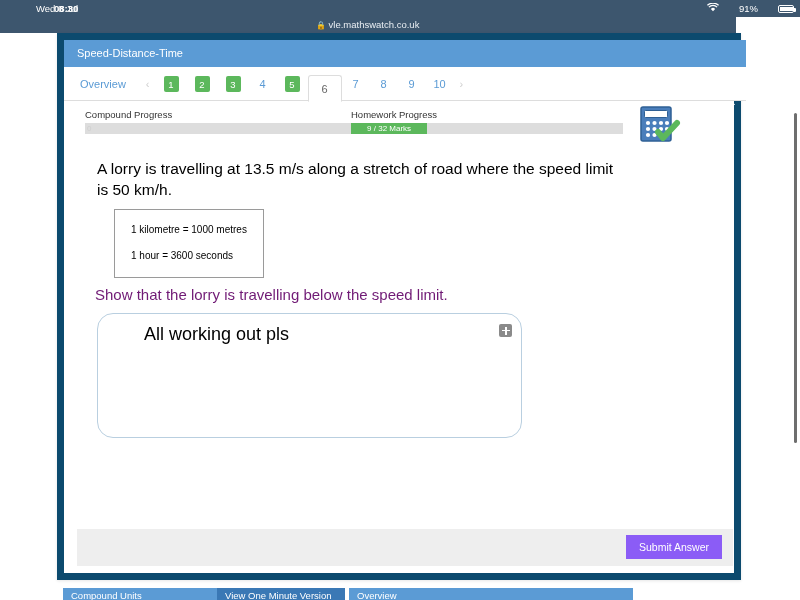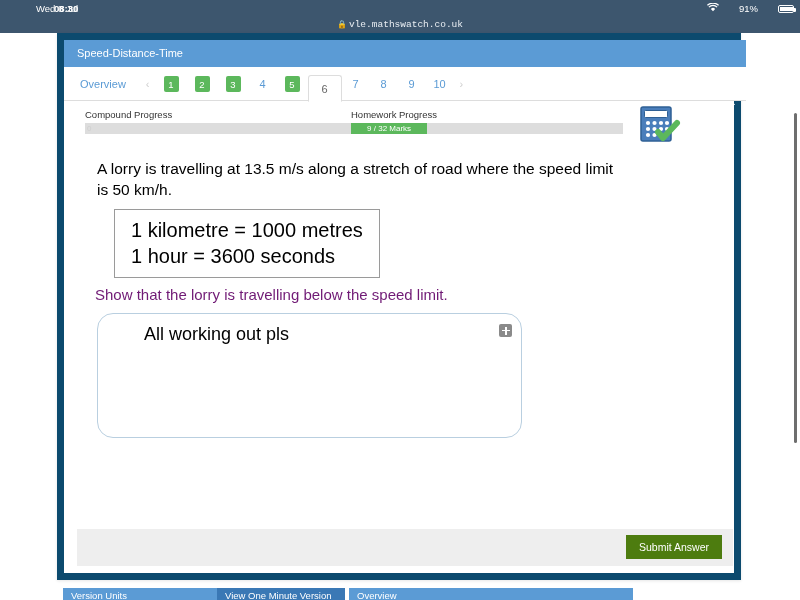--- a/index.html
+++ b/index.html
@@ -26,23 +26,23 @@
     position:relative; display:inline-block;
   }
   .batt::after{
     content:""; position:absolute; right:-3px; top:2px;
     width:2px; height:4px; background:#fff; border-radius:0 1px 1px 0;
   }
   .batt i{ position:absolute; left:1px; top:1px; bottom:1px; width:13px; background:#fff; display:block; }
 
   
   .urlbar{
-    position:absolute; left:0; top:17px; width:800px; height:16px;
+    position:absolute; left:0; top:17px; width:736px; height:16px;
     background:#3d566e; color:#e9eef3;
-    font-size:9.5px; line-height:16px; text-align:center;font-family:Liberation Mono, monospace;
+    font-size:9.5px; line-height:16px; text-align:center;
   }
   .urlbar .lock{ font-size:8px; margin-right:2px; }
 
   
   .page{
     position:absolute; left:0; top:33px; width:800px; height:567px;
     background:#ffffff;
   }
 
   
@@ -126,21 +126,21 @@
   .q-body{ position:absolute; left:0; top:106px; width:682px; }
   .q-text{
     position:absolute; left:33px; top:12px; width:530px;
     font-size:15.5px; line-height:21px; color:#000000;
   }
   .fact-box{
     position:absolute; left:50px; top:63px;
     border:1px solid #9a9a9a; background:#ffffff;
     padding:7px 16px 8px 16px;
   }
-  .fact-line{ font-size:20px; line-height:26px; color:#000000; white-space:nowrap; }
+  .fact-line{ font-size:10px; line-height:26px; color:#000000; white-space:nowrap; }
   .show-text{
     position:absolute; left:31px; top:140px;
     font-size:15px; color:#701a75;
   }
   .answer-box{
     position:absolute; left:33px; top:167px;
     width:425px; height:125px;
     background:#ffffff;
     border:1px solid #b9cfe0; border-radius:16px;
     cursor:text;
@@ -160,21 +160,21 @@
   .plus-ic::before{ left:6px; top:2.5px; width:1.6px; height:8px; }
   .plus-ic::after{ left:2.5px; top:5.7px; width:8px; height:1.6px; }
 
   
   .footer{
     position:absolute; left:13px; top:489px; width:656px; height:37px;
     background:#eeeeee;
   }
   .submit-btn{
     position:absolute; right:11px; top:6px;
-    background:#4d7c0f; color:#ffffff;
+    background:#8b5cf6; color:#ffffff;
     font-size:10.5px; padding:6px 13px;
     cursor:pointer; border:none;
     font-family:"Liberation Sans", sans-serif;
   }
 
   
   .bot-strip{ position:absolute; left:57px; top:552px; width:684px; height:15px; }
   .bp{
     position:absolute; top:3px; height:12px;
     font-size:9.5px; color:#ffffff; line-height:16px;
@@ -306,19 +306,19 @@
       </div>
     </div>
 
     <div class="footer">
       <button class="submit-btn">Submit Answer</button>
     </div>
 
   </div>
 
   <div class="bot-strip">
-    <div class="bp bp1">Version Units</div>
+    <div class="bp bp1">Compound Units</div>
     <div class="bp bp2">View One Minute Version</div>
     <div class="bp bp3">Overview</div>
   </div>
 
   <div class="scrollbar"></div>
 </div>
 
 </body></html>

